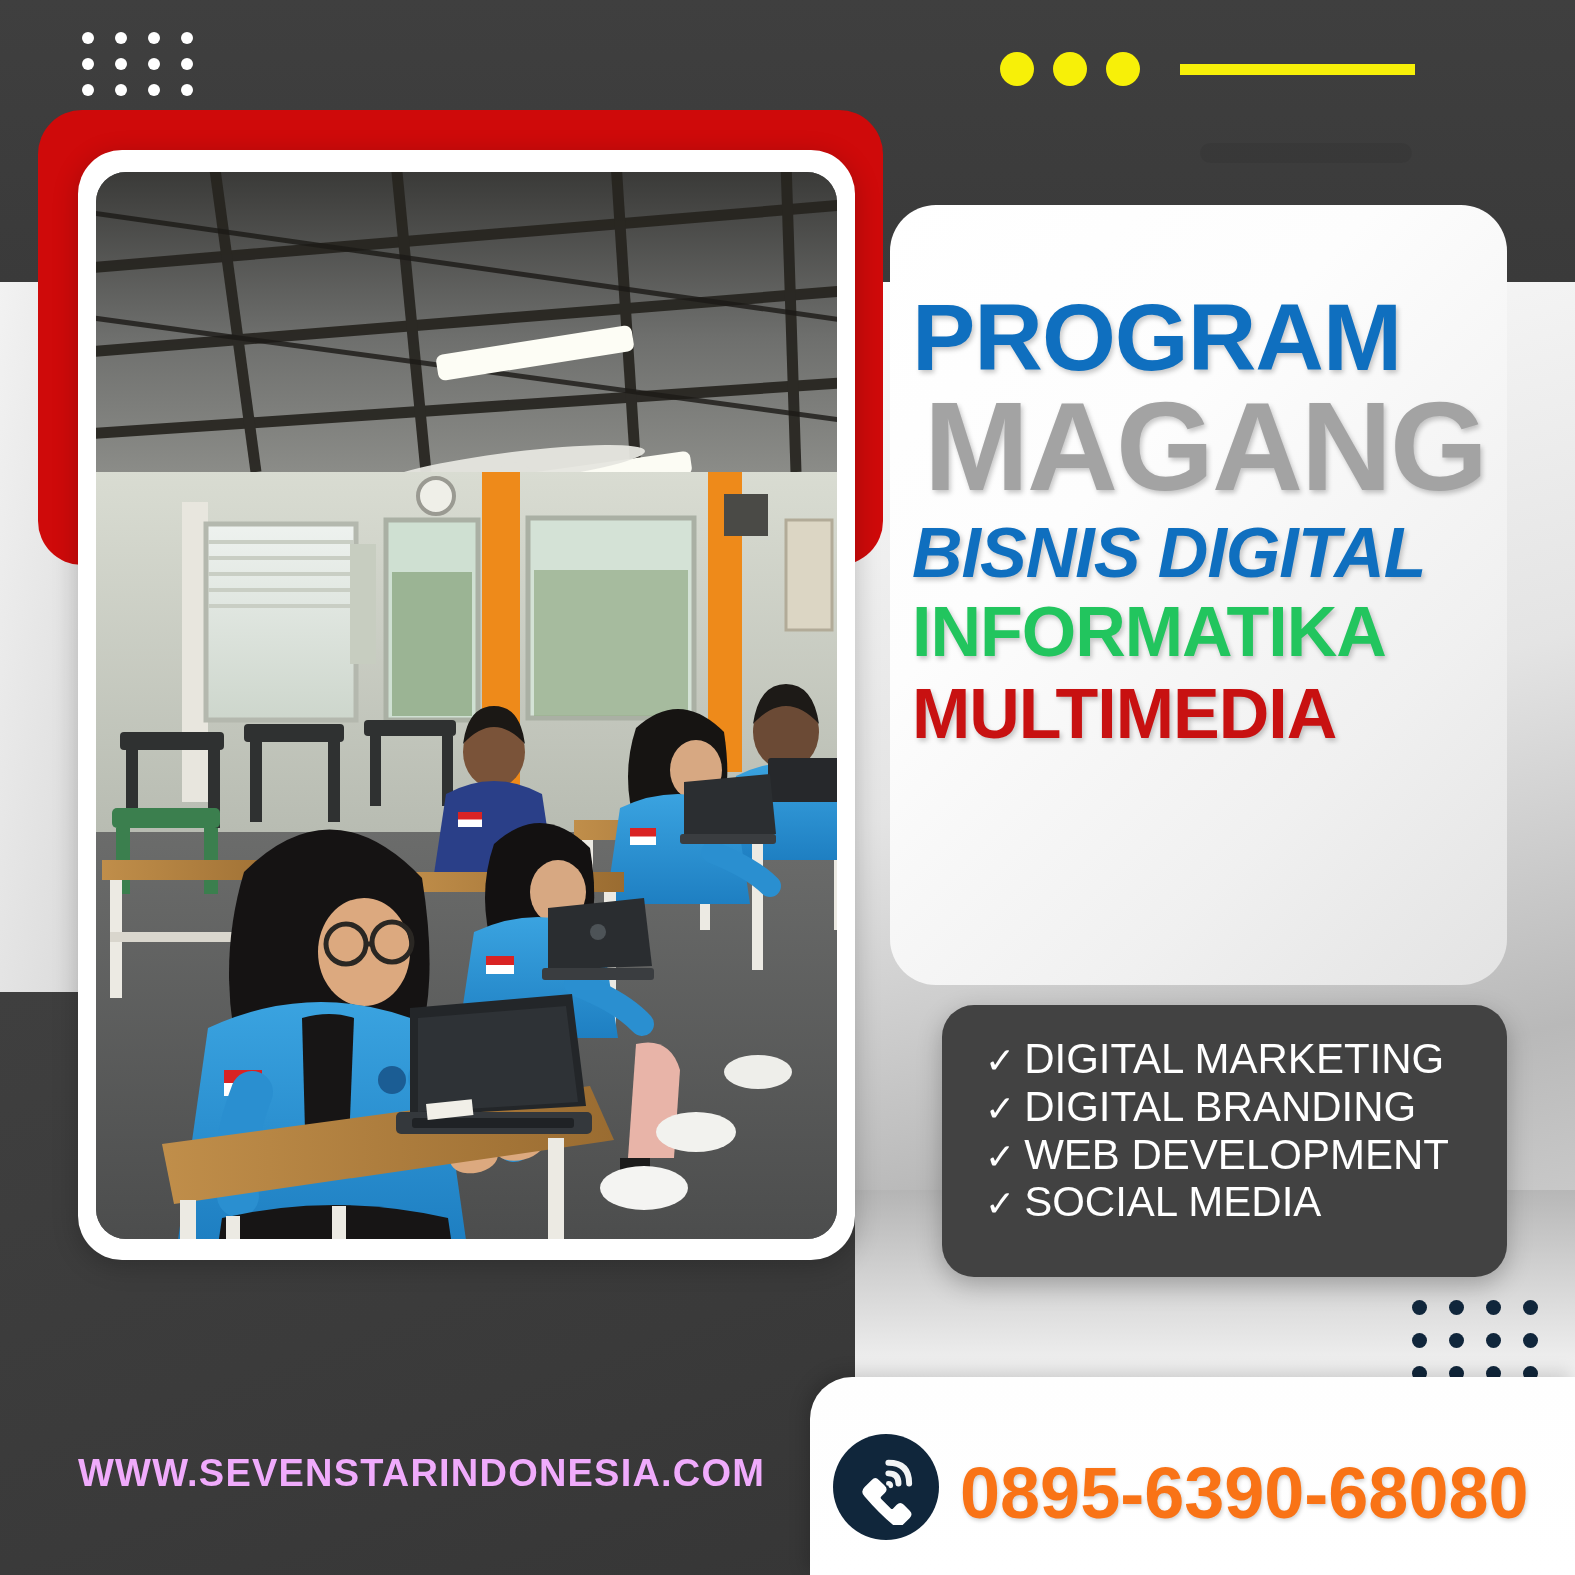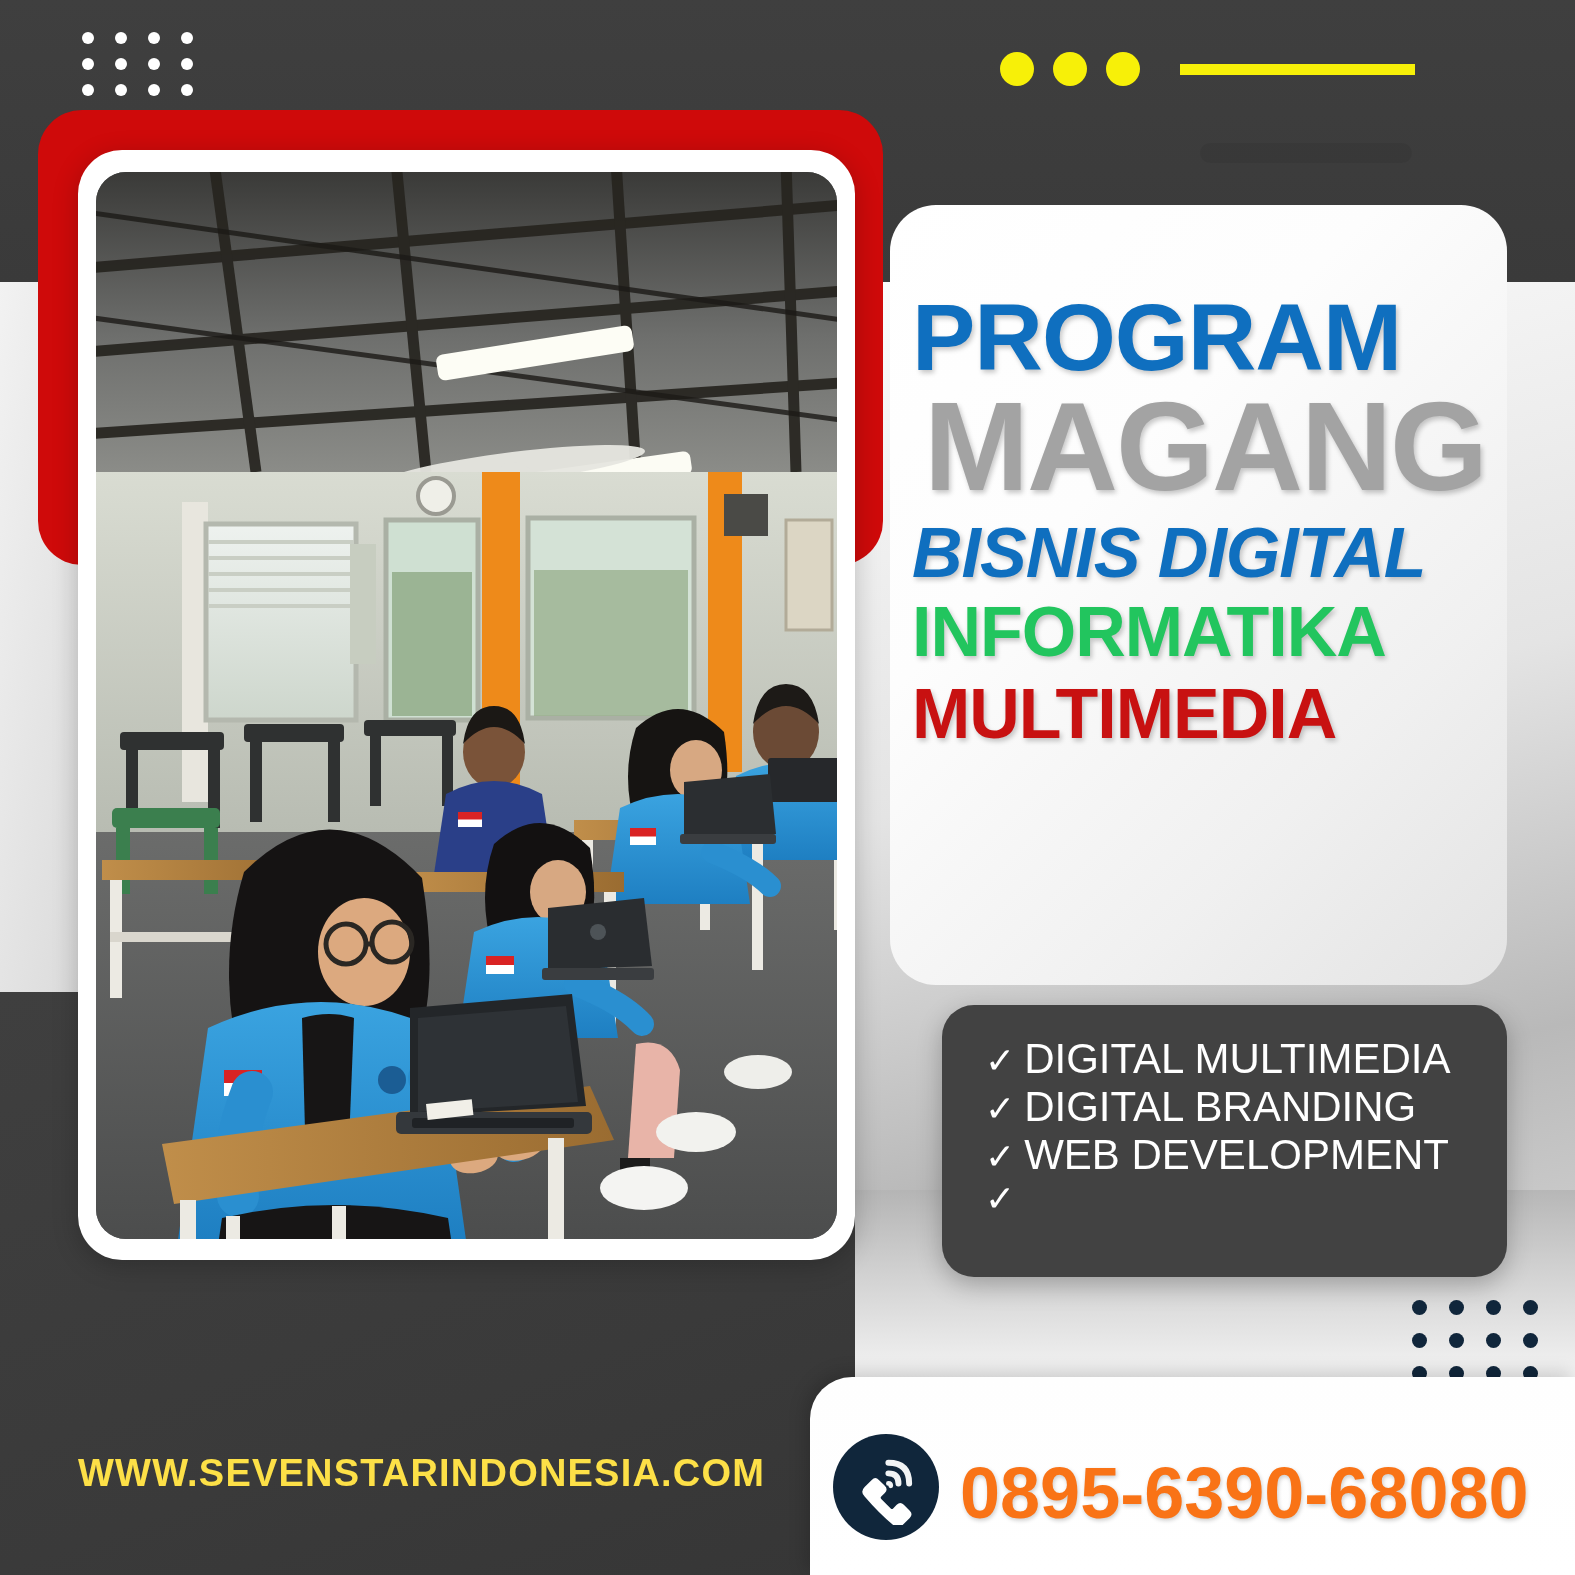--- a/index.html
+++ b/index.html
@@ -112,21 +112,21 @@
   .check-row{
     display:flex; align-items:baseline; gap:9px;
     color:#ffffff; font-size:42px; line-height:1.02; letter-spacing:0px;
     margin-bottom:5px; white-space:nowrap;
   }
   .check-mark{ font-size:36px; color:#ffffff; }
 
   
   .site-url{
     position:absolute; left:78px; top:1452px;
-    color:#fde047; font-size:38px; font-weight:bold; letter-spacing:1.2px;
+    color:#f0abfc; font-size:38px; font-weight:bold; letter-spacing:1.2px;
     white-space:nowrap;
   }
   .phone-card{
     position:absolute; left:810px; top:1377px; width:765px; height:198px;
     background:linear-gradient(180deg,#fefefe 0%,#ffffff 100%);
     border-radius:42px 0 0 0;
     box-shadow:-4px -4px 18px rgba(0,0,0,0.18);
   }
   .phone-icon{
     position:absolute; left:833px; top:1434px; width:106px; height:106px;
@@ -427,32 +427,33 @@
   <div class="hl hl-magang">MAGANG</div>
   <div class="hl hl-bisnis">BISNIS DIGITAL</div>
   <div class="hl hl-info">INFORMATIKA</div>
   <div class="hl hl-multi">MULTIMEDIA</div>
 </div>
 
 <div class="check-card"></div>
 <div class="check-list">
   <div class="check-row">
     <span class="check-mark">✓</span>
-    <span>DIGITAL MULTIMEDIA</span>
+    <span>DIGITAL MARKETING</span>
   </div>
   <div class="check-row">
     <span class="check-mark">✓</span>
     <span>DIGITAL BRANDING</span>
   </div>
   <div class="check-row">
     <span class="check-mark">✓</span>
     <span>WEB DEVELOPMENT</span>
   </div>
   <div class="check-row">
     <span class="check-mark">✓</span>
+    <span>SOCIAL MEDIA</span>
   </div>
 </div>
 
 <div class="dotgrid" id="dots-bottomright">
   <span class="dot"></span>
   <span class="dot"></span>
   <span class="dot"></span>
   <span class="dot"></span>
   <span class="dot"></span>
   <span class="dot"></span>

